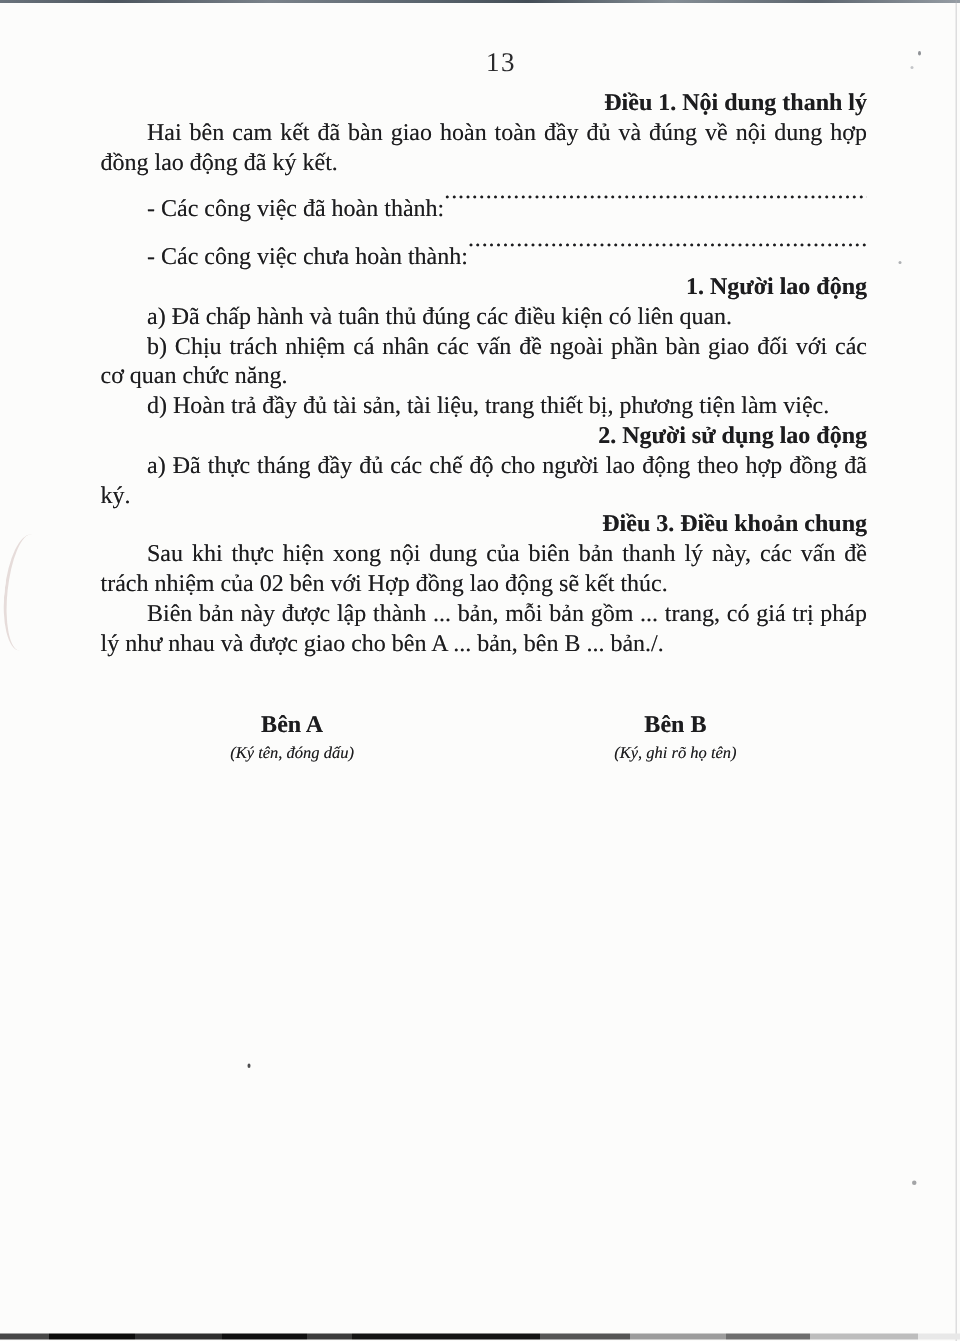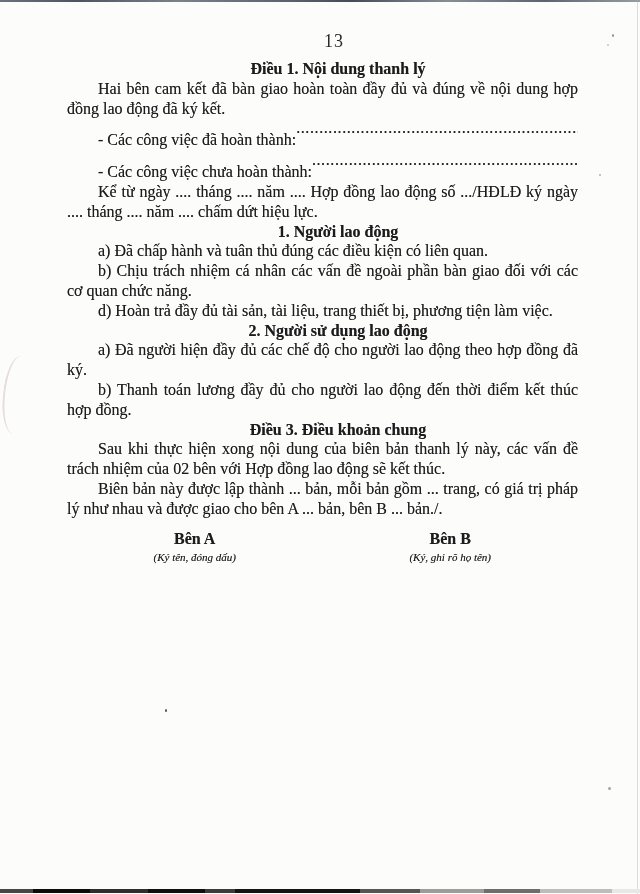--- a/index.html
+++ b/index.html
@@ -13,25 +13,25 @@
     position:absolute; top:31px; left:14px; width:100%;
     text-align:center; font-size:18px; letter-spacing:1px;
     color:#2a2a2c;
   }
   .content {
     position:absolute; left:67px; top:59px; width:511px;
     font-size:16px; line-height:19.8px; text-align:justify;
     text-shadow:0 0 0.4px rgba(25,25,28,0.55);
   }
   .content p { margin:0; text-indent:31px; }
-  .heading { font-weight:bold; text-align:center; }
+  .heading { font-weight:bold; text-align:right; }
   .dotline { display:flex; padding-left:31px; white-space:nowrap; }
   .dl-label { flex:0 0 auto;margin-top:12px; }
   .dl-dots { flex:1 1 auto; overflow:hidden; letter-spacing:0.6px; }
-  .signatures { display:flex; margin-top:10px; }
+  .signatures { display:flex; margin-top:35px; }
   .sig { flex:1; text-align:center; }
   .sig-title { font-weight:bold; font-size:16px; line-height:19px; }
   .sig-note { font-style:italic; font-size:11px; line-height:18px; }
 
   
   .scan-edge-top {
     position:absolute; top:0; left:0; width:640px; height:2px;
     background:linear-gradient(90deg,#5a646e 0%,#39434d 12%,#6b747d 28%,
       #46525c 45%,#2f3a44 55%,#78828a 70%,#4a545e 85%,#8a929a 100%);
     opacity:0.9;
@@ -81,32 +81,30 @@
     <div class="dotline">
       <span class="dl-label">- Các công việc đã hoàn thành:</span>
       <span class="dl-dots">..........................................................................................................................................</span>
     </div>
 
     <div class="dotline">
       <span class="dl-label">- Các công việc chưa hoàn thành:</span>
       <span class="dl-dots">..........................................................................................................................................</span>
     </div>
 
-    <p>Kể từ ngày .... tháng .... năm .... Hợp đồng lao động số .../HĐLĐ ký ngày .... tháng .... năm .... chấm dứt hiệu lực.</p>
 
     <p class="heading">1. Người lao động</p>
 
     <p>a) Đã chấp hành và tuân thủ đúng các điều kiện có liên quan.</p>
     <p>b) Chịu trách nhiệm cá nhân các vấn đề ngoài phần bàn giao đối với các cơ quan chức năng.</p>
     <p>d) Hoàn trả đầy đủ tài sản, tài liệu, trang thiết bị, phương tiện làm việc.</p>
 
     <p class="heading">2. Người sử dụng lao động</p>
 
-    <p>a) Đã người hiện đầy đủ các chế độ cho người lao động theo hợp đồng đã ký.</p>
-    <p>b) Thanh toán lương đầy đủ cho người lao động đến thời điểm kết thúc hợp đồng.</p>
+    <p>a) Đã thực tháng đầy đủ các chế độ cho người lao động theo hợp đồng đã ký.</p>
 
     <p class="heading">Điều 3. Điều khoản chung</p>
 
     <p>Sau khi thực hiện xong nội dung của biên bản thanh lý này, các vấn đề trách nhiệm của 02 bên với Hợp đồng lao động sẽ kết thúc.</p>
     <p>Biên bản này được lập thành ... bản, mỗi bản gồm ... trang, có giá trị pháp lý như nhau và được giao cho bên A ... bản, bên B ... bản./.</p>
 
     <div class="signatures">
       <div class="sig">
         <div class="sig-title">Bên A</div>
         <div class="sig-note">(Ký tên, đóng dấu)</div>

